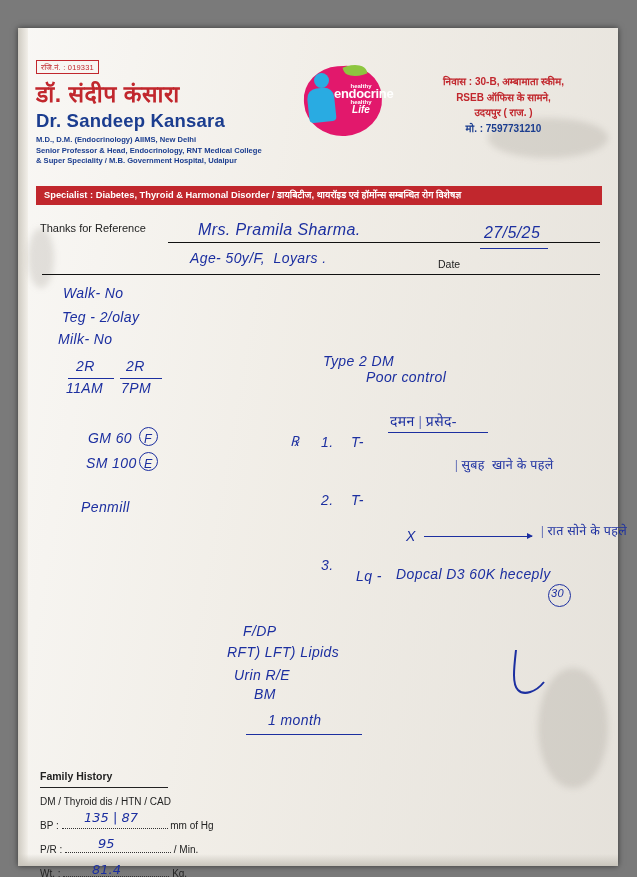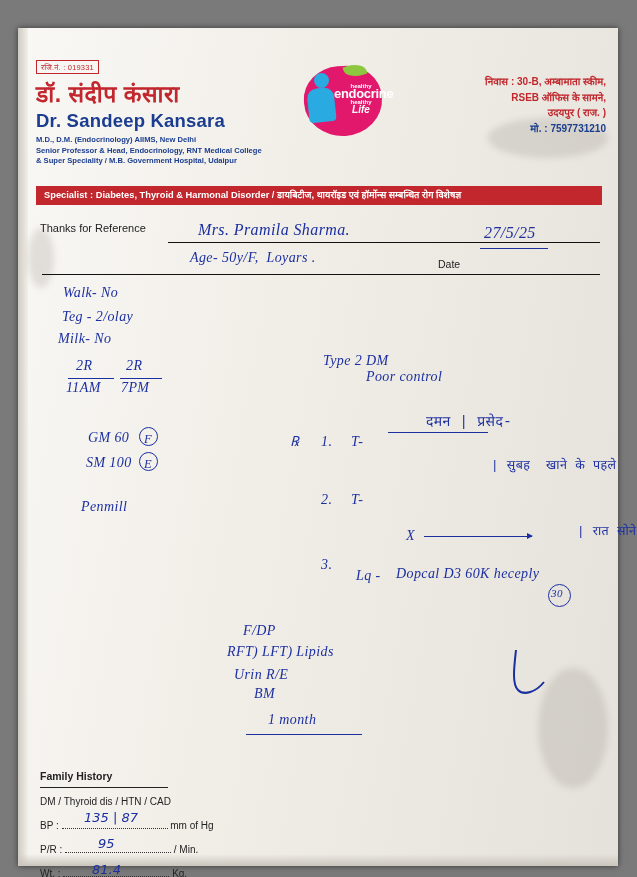--- a/index.html
+++ b/index.html
@@ -84,21 +84,21 @@
     font-weight: bold;
     line-height: 10.5px;
     margin-top: 3px;
   }
   
   .addr {
     position: absolute;
     right: 0;
     top: 18px;
     width: 205px;
-    text-align: right;
+    text-align: center;
     color: #c1272d;
     font-size: 10px;
     font-weight: bold;
     line-height: 15.5px;
   }
   .addr .b { color: #1b3d8f; }
   
   .logo {
     position: absolute;
     left: 262px;
@@ -193,30 +193,30 @@
     left: 420px;
     top: 230px;
     font-size: 10.5px;
     color: #222;
   }
 
   
   .hw {
     position: absolute;
     color: #1c2fa0;
-    font-family: Liberation Serif, serif;
+    font-family: Liberation Sans, sans-serif;
     font-style: italic;
     white-space: pre;
     letter-spacing: 0.4px;
     transform-origin: left top;
   }
   .hw.big { font-size: 16px; }
   .hw.md  { font-size: 14px; }
   .hw.sm  { font-size: 12.5px; }
-  .hw.hin { font-family: Liberation Mono, monospace; font-style: normal; margin-left: 36px; }
+  .hw.hin { font-family: Liberation Serif, serif; font-style: normal; }
 
   .underline-hw {
     position: absolute;
     height: 1.4px;
     background: #1c2fa0;
   }
   .arrow-line {
     position: absolute;
     height: 1.4px;
     background: #1c2fa0;

